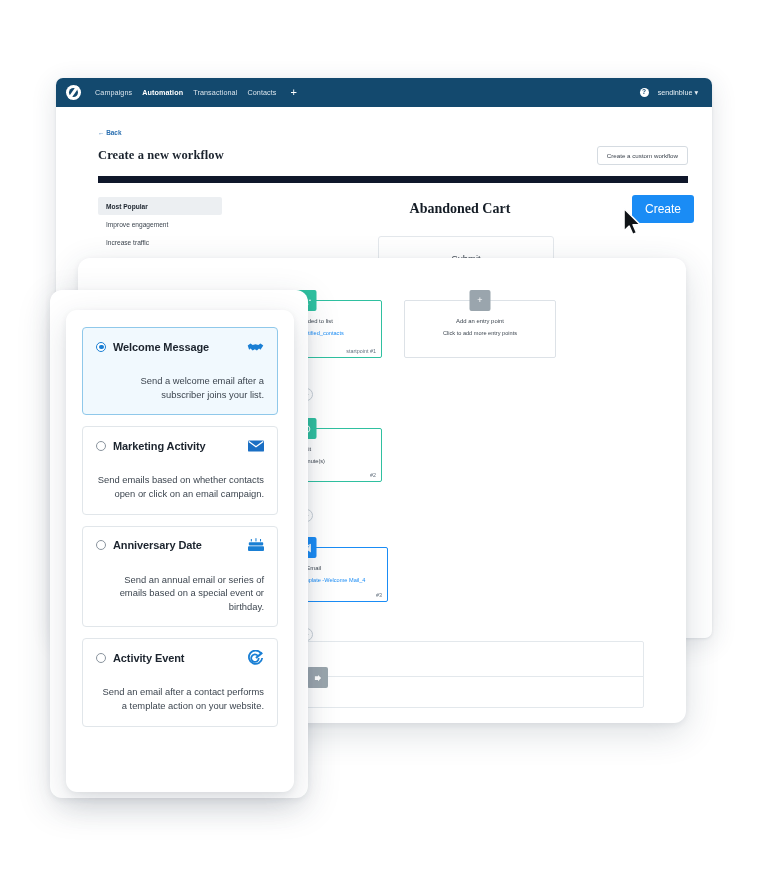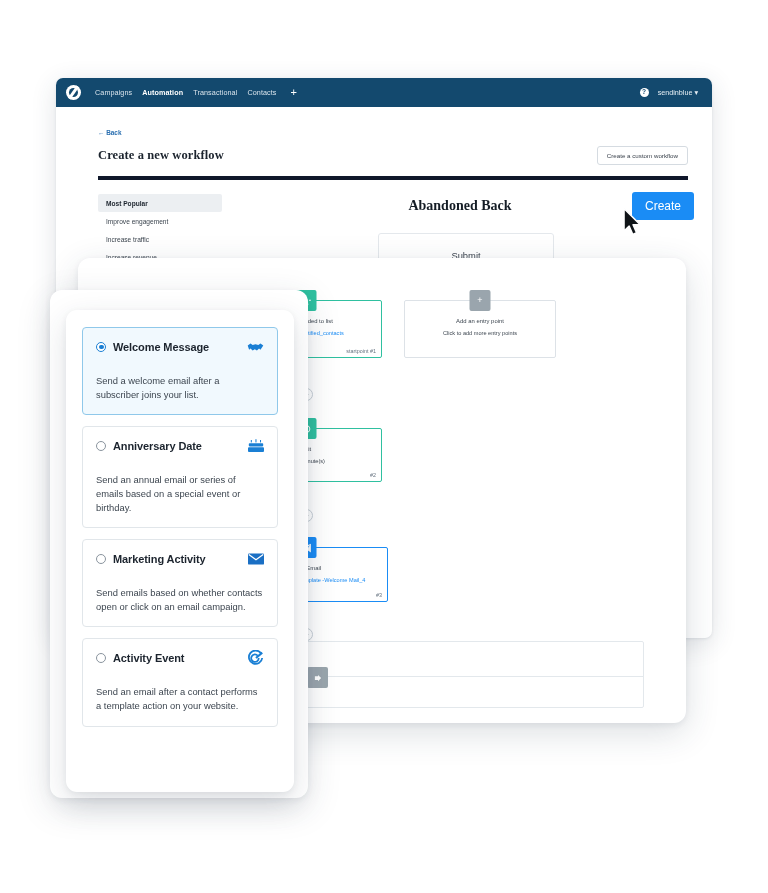--- a/index.html
+++ b/index.html
@@ -107,21 +107,21 @@
     color: #2a6fb0;
     font-weight: bold;
     display: inline-block;
     margin-bottom: 10px;
   }
   .head-row {
     display: flex;
     align-items: center;
     justify-content: space-between;
     padding-bottom: 11px;
-    border-bottom: 4px solid #0f172a;
+    border-bottom: 7px solid #0f172a;
   }
   .page-title {
     font-family: "Liberation Serif", serif;
     font-size: 12.5px;
     font-weight: bold;
     color: #1c242e;
     letter-spacing: .1px;
   }
   .btn-outline {
     font-size: 6.2px;
@@ -294,20 +294,21 @@
     border-radius: 11px;
     box-shadow: 0 10px 30px rgba(40,55,75,0.15), 0 2px 6px rgba(40,55,75,0.07);
     padding: 17px 16px;
   }
   .opt {
     border: 1px solid #e1e6ea;
     border-radius: 4px;
     background: #ffffff;
     padding: 11px 13px 13px;
     margin-bottom: 11px;
+    text-align: right;
   }
   .opt.selected {
     border-color: #8fc8ea;
     background: #f1f9fe;
   }
   .opt-head {
     display: flex;
     align-items: center;
     gap: 7px;
   }
@@ -393,21 +394,21 @@
       <div class="cat-list">
         <div class="cat-item active">Most Popular</div>
         <div class="cat-item">Improve engagement</div>
         <div class="cat-item">Increase traffic</div>
         <div class="cat-item">Increase revenue</div>
         <div class="cat-item">Build relationship</div>
       </div>
 
       <div class="tpl-panel">
         <div class="tpl-head">
-          <span class="tpl-title">Abandoned Back</span>
+          <span class="tpl-title">Abandoned Cart</span>
           <button class="btn-create">Create</button>
         </div>
         <div class="submit-card">
           <span>Submit</span>
         </div>
       </div>
     </div>
   </div>
 
   <div class="canvas-card">
@@ -493,20 +494,34 @@
       <div class="opt-head">
         <span class="radio"></span>
         <span class="opt-title">Welcome Message</span>
         <span class="opt-icon">
           <svg width="17" height="12" viewBox="0 0 24 16" fill="#1a7fd4">
               <path d="M1 6l4-3 3 2 4-1 4 1 3-2 4 3-4 6-2-2-3 3-3-2-3 2-3-3-2 2z"></path>
             </svg>
         </span>
       </div>
       <div class="opt-desc">Send a welcome email after a subscriber joins your list.</div>
+    </div>
+
+    <div class="opt">
+      <div class="opt-head">
+        <span class="radio"></span>
+        <span class="opt-title">Marketing Activity</span>
+        <span class="opt-icon">
+          <svg width="16" height="12" viewBox="0 0 20 14" fill="#1a6fc4">
+              <rect x="0" y="0" width="20" height="14" rx="1.5"></rect>
+              <path d="M1 1.5l9 6.5 9-6.5" fill="none" stroke="#fff" stroke-width="1.6"></path>
+            </svg>
+        </span>
+      </div>
+      <div class="opt-desc">Send emails based on whether contacts open or click on an email campaign.</div>
     </div>
 
     <div class="opt">
       <div class="opt-head">
         <span class="radio"></span>
         <span class="opt-title">Anniversary Date</span>
         <span class="opt-icon">
           <svg width="16" height="14" viewBox="0 0 20 17" fill="#1a7fd4">
               <rect x="3.5" y="1" width="1.3" height="3"></rect>
               <rect x="9.3" y="0" width="1.3" height="4"></rect>
@@ -515,34 +530,20 @@
               <rect x="0" y="10" width="20" height="6" rx="1.2"></rect>
             </svg>
         </span>
       </div>
       <div class="opt-desc">Send an annual email or series of emails based on a special event or birthday.</div>
     </div>
 
     <div class="opt">
       <div class="opt-head">
         <span class="radio"></span>
-        <span class="opt-title">Marketing Activity</span>
-        <span class="opt-icon">
-          <svg width="16" height="12" viewBox="0 0 20 14" fill="#1a6fc4">
-              <rect x="0" y="0" width="20" height="14" rx="1.5"></rect>
-              <path d="M1 1.5l9 6.5 9-6.5" fill="none" stroke="#fff" stroke-width="1.6"></path>
-            </svg>
-        </span>
-      </div>
-      <div class="opt-desc">Send emails based on whether contacts open or click on an email campaign.</div>
-    </div>
-
-    <div class="opt">
-      <div class="opt-head">
-        <span class="radio"></span>
         <span class="opt-title">Activity Event</span>
         <span class="opt-icon">
           <svg width="16" height="16" viewBox="0 0 18 18" fill="none" stroke="#1a7fd4" stroke-width="2">
               <path d="M14.5 3.5A7.5 7.5 0 1 0 16 9"></path>
               <path d="M11 6.5A4.2 4.2 0 1 0 12 9"></path>
               <path d="M9 9l7-6" stroke-width="2.4"></path>
             </svg>
         </span>
       </div>
       <div class="opt-desc">Send an email after a contact performs a template action on your website.</div>

